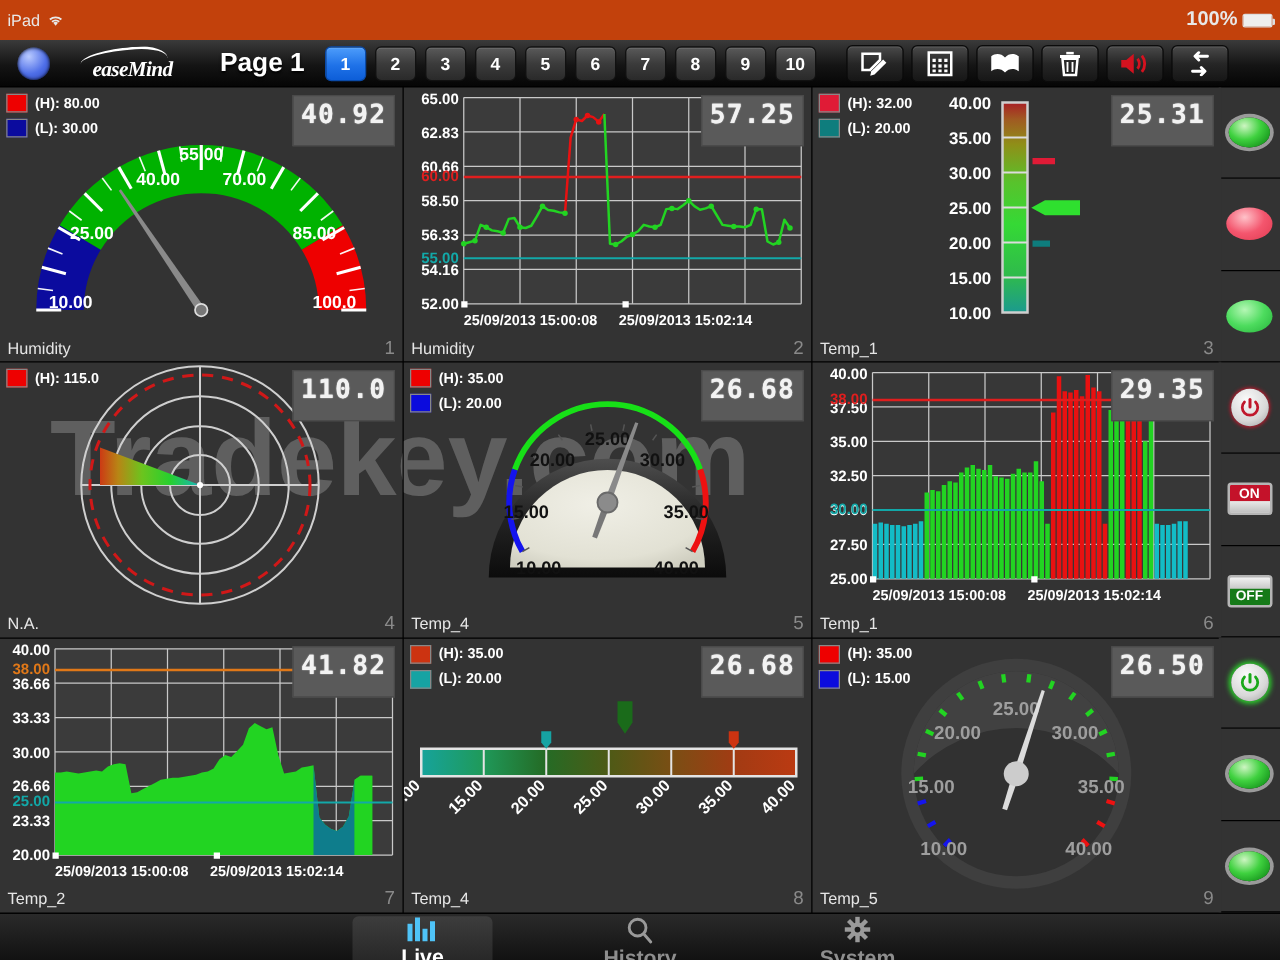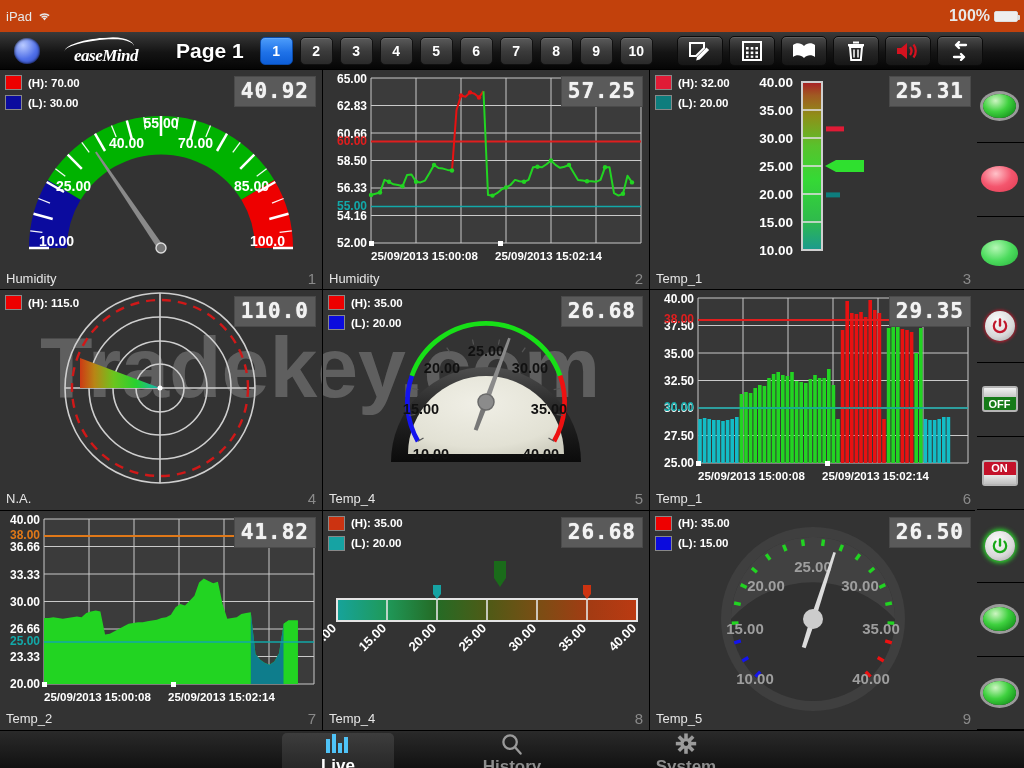--- a/index.html
+++ b/index.html
@@ -44,21 +44,21 @@
 
   
   #body { display:flex; height:660px; }
   #grid { width:975px; display:grid; grid-template-columns:322px 326px 327px;
     grid-template-rows:1fr 1fr 1fr; background:#000; gap:1px; }
   .panel { background:#333333; position:relative; overflow:hidden; }
   .panel-inner { position:absolute; inset:0; }
   .legend { position:absolute; left:5px; top:5px; font-size:11.5px; color:#fff; font-weight:bold; z-index:6; }
   .legend .row { display:flex; align-items:center; gap:6px; margin-bottom:5px; }
   .legend .sw { width:17px; height:15px; border:1px solid #888; }
-  .lcd { position:absolute; right:6px; top:6px; background:#5a5a5a; padding:2px 6px 3px 6px;
+  .lcd { position:absolute; right:6px; top:6px; background:#5a5a5a; padding:2px 6px 13px 6px;
     color:#f2f2f2; font-family:"DejaVu Sans Mono", monospace; font-size:21px; font-weight:bold;
     letter-spacing:1px; z-index:6; border:1px solid #4a4a4a; text-shadow:0 0 1px #fff; }
   .footer { position:absolute; left:0; right:0; bottom:0; height:22px; color:#e6e6e6; font-size:13px;
     display:flex; align-items:center; justify-content:space-between; padding:0 6px; z-index:6; }
   .footer .num { color:#8a8a8a; font-size:15px; }
   .watermark { position:absolute; color:rgba(200,200,200,0.30); font-size:86px; font-weight:bold;
     font-family:"Liberation Sans", sans-serif; white-space:nowrap; pointer-events:none; z-index:2; }
 
   
   #rail { width:49px; background:#000; display:flex; flex-direction:column; }
@@ -190,21 +190,21 @@
   </div>
 </div>
 
 <div id="body">
   <div id="grid">
 
     <div class="panel">
       <div class="legend">
         <div class="row">
             <span class="sw" style="background:#ee0000"></span>
-          <span>(H): 70.00</span>
+          <span>(H): 80.00</span>
           </div>
         <div class="row">
             <span class="sw" style="background:#0b0b9e"></span>
           <span>(L): 30.00</span>
           </div>
       </div>
       <div class="lcd">40.92</div>
       <svg class="panel-inner" viewBox="0 0 322 220">
         <g transform="translate(161,178)">
           <path d="M -132 0 A 132 132 0 0 1 -113.2 -67.9 L -80.4 -48.2 A 94 94 0 0 0 -94 0 Z" fill="#0b0b9e"></path>
@@ -797,29 +797,29 @@
       </div>
     <div class="railcell">
       <span class="pwrbtn redring">
         <svg width="18" height="18" viewBox="0 0 18 18">
           <path d="M9 2.5 v6" stroke="#c0182c" stroke-width="2.4" stroke-linecap="round"></path>
           <path d="M4.6 4.6 a6.2 6.2 0 1 0 8.8 0" stroke="#c0182c" stroke-width="2.2" fill="none" stroke-linecap="round"></path>
         </svg>
         </span>
       </div>
     <div class="railcell">
+      <span class="toggle on">
+        <span class="cap"></span>
+        <span class="lbl">ON</span>
+        </span>
+      </div>
+    <div class="railcell">
       <span class="toggle off">
         <span class="cap"></span>
         <span class="lbl">OFF</span>
-        </span>
-      </div>
-    <div class="railcell">
-      <span class="toggle on">
-        <span class="cap"></span>
-        <span class="lbl">ON</span>
         </span>
       </div>
     <div class="railcell">
       <span class="pwrbtn greenring">
         <svg width="18" height="18" viewBox="0 0 18 18">
           <path d="M9 2.5 v6" stroke="#19a819" stroke-width="2.4" stroke-linecap="round"></path>
           <path d="M4.6 4.6 a6.2 6.2 0 1 0 8.8 0" stroke="#19a819" stroke-width="2.2" fill="none" stroke-linecap="round"></path>
         </svg>
         </span>
       </div>

